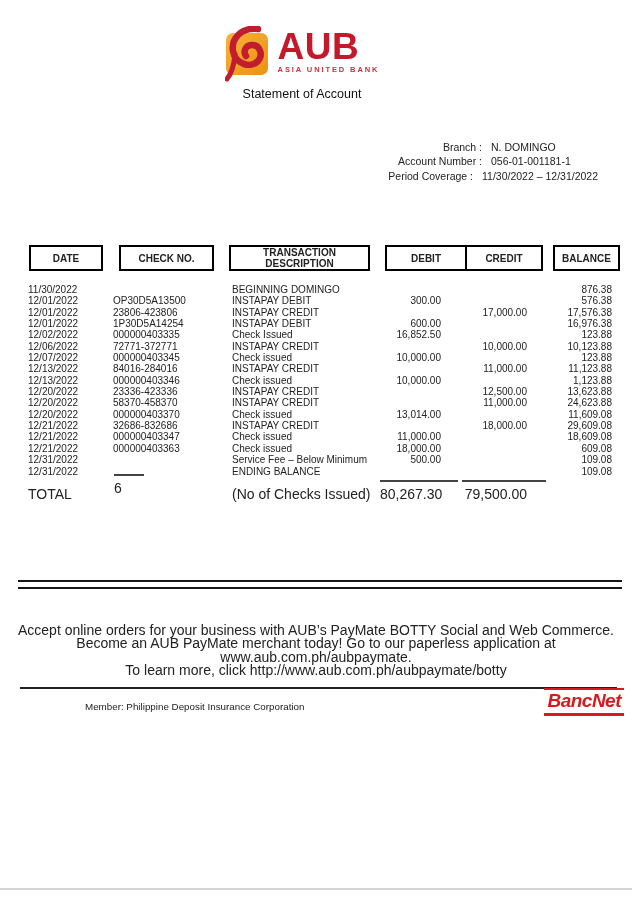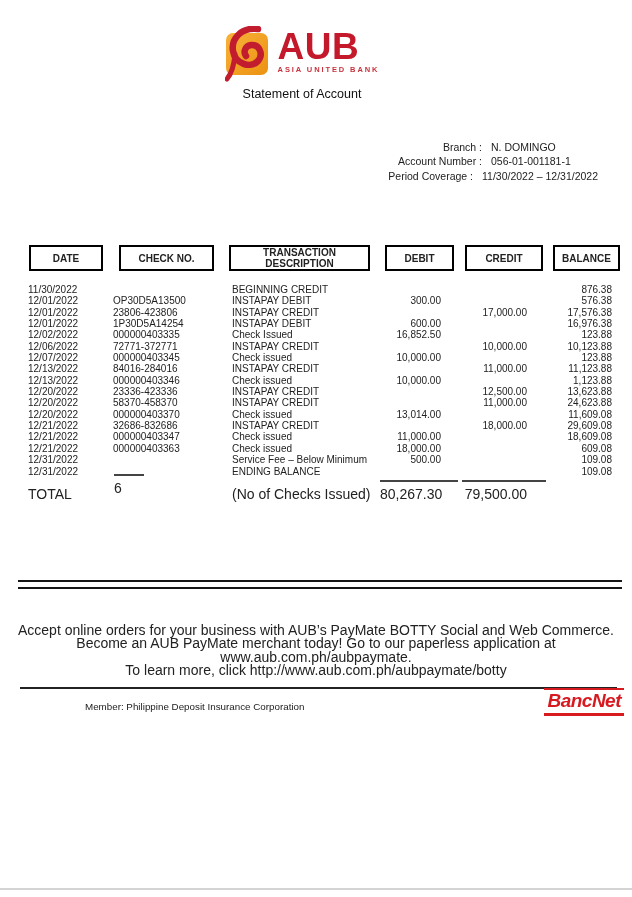--- a/index.html
+++ b/index.html
@@ -23,21 +23,21 @@
   .acct-row { display:flex; }
   .acct-label { width:110px; text-align:right; white-space:nowrap; }
   .acct-value { margin-left:9px; flex:1; text-align:left; white-space:nowrap; }
 
   
   .grid6 { display:grid; grid-template-columns:90px 110px 156px 80px 88px 67px; }
   .tbl-head { position:absolute; left:9px; top:245px; width:591px;margin-left:20px; }
   .hbox { box-sizing:border-box; border:2px solid #000; height:26px;
           display:flex; align-items:center; justify-content:center;
           text-align:center; font-weight:bold; font-size:10px; line-height:11px; padding:0 2px; }
-  .hb1{width:74px}.hb2{width:95px}.hb3{width:141px}.hb4{width:69px}.hb5{width:78px}.hb6{width:67px}
+  .hb1{width:74px}.hb2{width:95px}.hb3{width:141px}.hb4{width:82px}.hb5{width:78px}.hb6{width:67px}
 
   .tbl-body { position:absolute; left:22px; top:284px; width:591px; font-size:10px; line-height:11.35px; }
   .trow > span { white-space:nowrap; overflow:visible; }
   .c-date { padding-left:6px; }
   .c-check { padding-left:1px; }
   .c-desc { padding-left:10px; }
   .c-debit { text-align:right; padding-right:17px; }
   .c-credit { text-align:right; padding-right:19px; }
   .c-bal { text-align:right; padding-right:1px; }
 
@@ -122,21 +122,21 @@
       </div>
     <div>
         <div class="hbox hb6">BALANCE</div>
       </div>
   </div>
 
   <div class="tbl-body" id="rows-container">
     <div class="trow grid6">
       <span class="c-date">11/30/2022</span>
       <span class="c-check"></span>
-      <span class="c-desc">BEGINNING CREDIT</span>
+      <span class="c-desc">BEGINNING DOMINGO</span>
       <span class="c-debit"></span>
       <span class="c-credit"></span>
       <span class="c-bal">876.38</span>
     </div>
 
     <div class="trow grid6">
       <span class="c-date">12/01/2022</span>
       <span class="c-check">OP30D5A13500</span>
       <span class="c-desc">INSTAPAY DEBIT</span>
       <span class="c-debit">300.00</span>

